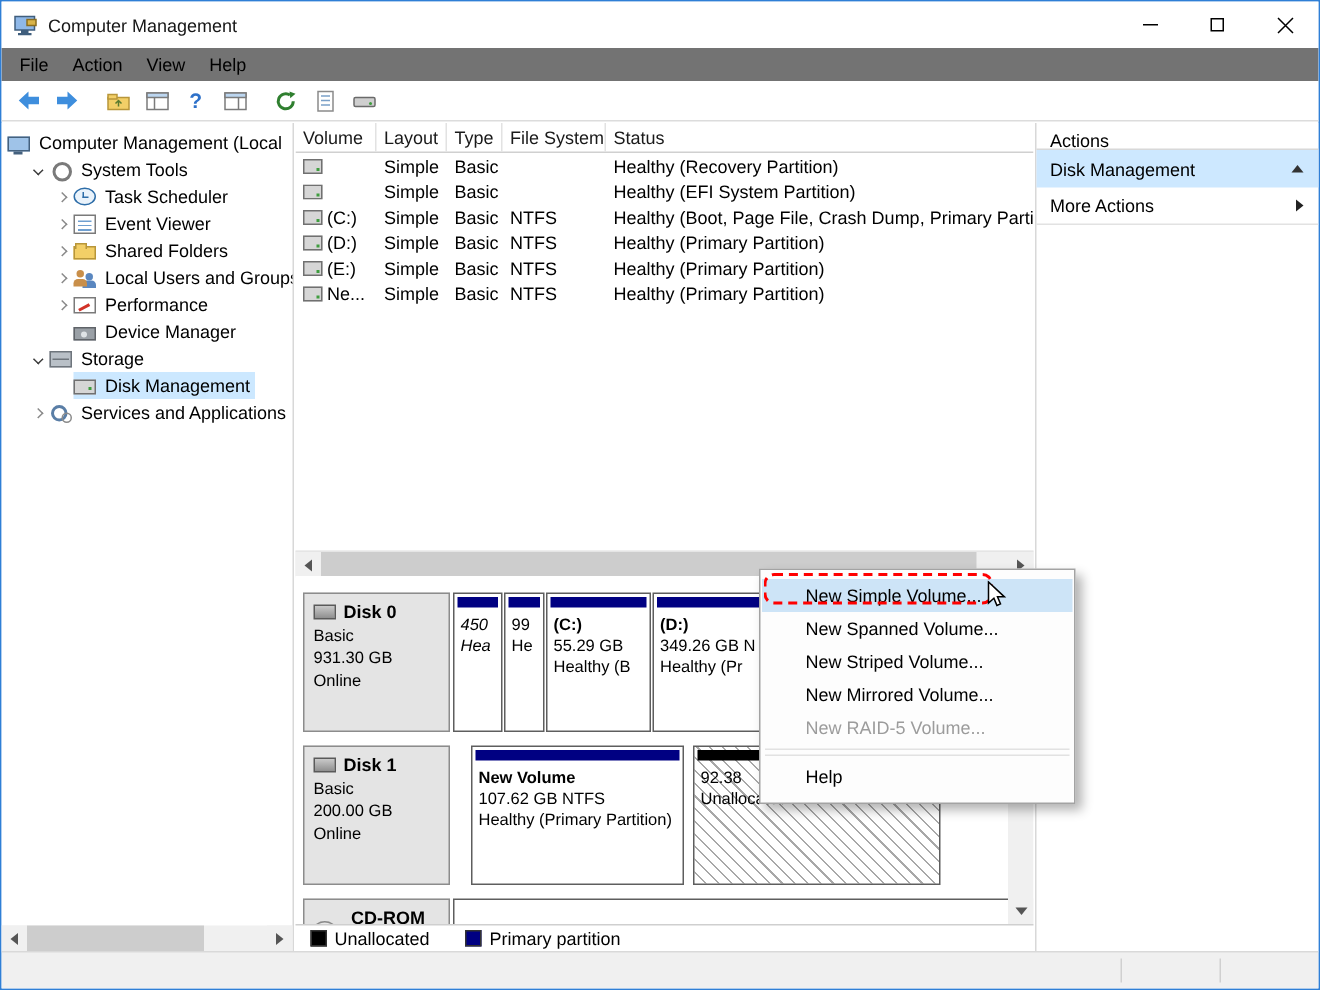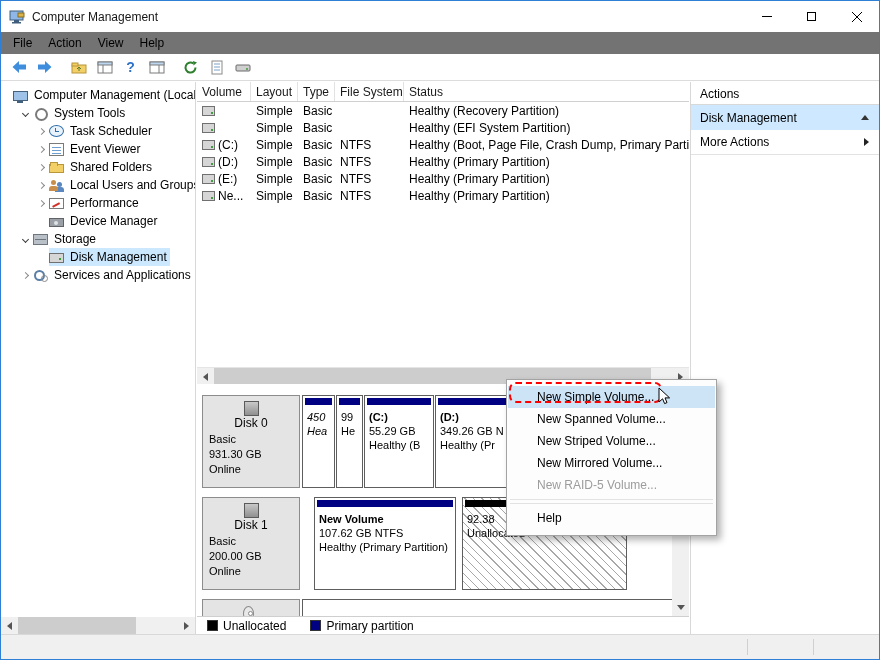--- a/index.html
+++ b/index.html
@@ -26,21 +26,21 @@
   .help-q { color:#2e71c9; font-weight:bold; font-size:14px; }
 
   
   .tree-panel { position:absolute; left:0; top:81px; width:195px; height:552px; border-right:1px solid #d8d8d8; background:#fff; overflow:hidden; }
   .center-panel { position:absolute; left:196px; top:81px; width:492px; height:552px; background:#fff; }
   .actions-panel { position:absolute; left:689px; top:81px; width:189px; height:552px; border-left:1px solid #d8d8d8; background:#fff; }
 
   
   .tree { padding-top:4px; }
   .tree-row { height:18px; display:flex; align-items:center; white-space:nowrap; }
-  .indent0 { padding-left:4px;margin-left:8px; } .indent1 { padding-left:20px; } .indent2 { padding-left:36px; }
+  .indent0 { padding-left:4px; } .indent1 { padding-left:20px; } .indent2 { padding-left:36px; }
   .expander { width:12px; flex:0 0 12px; display:flex; align-items:center; }
   .chev { width:5px; height:5px; border-right:1.5px solid #8a8a8a; border-bottom:1.5px solid #8a8a8a; transform:rotate(-45deg); margin-left:2px; }
   .chev.open { transform:rotate(45deg); border-color:#3c3c3c; }
   .row-body { display:flex; align-items:center; height:18px; padding:0 3px 0 0; }
   .tree-row.selected .row-body { background:#cce8ff; }
   .tlabel { padding-left:1px; }
 
   
   .ticon { position:relative; width:15px; height:13px; flex:0 0 15px; margin-right:5px; }
   .ic-computer { background:#9fc3e8; border:1px solid #44617e; width:14px; height:10px; margin-top:1px; }
@@ -91,40 +91,40 @@
   
   .center-hscroll { position:absolute; top:285px; left:0; right:0; height:17px; background:#f0f0f0; border-top:1px solid #e5e5e5; }
   .center-hthumb { position:absolute; left:17px; top:0; width:437px; height:17px; background:#cdcdcd; }
 
   
   .graphic { position:absolute; top:302px; left:0; right:0; height:232px; overflow:hidden; background:#fff; }
   .graphic-vscroll { position:absolute; right:0; top:0; width:17px; height:232px; background:#f0f0f0; }
   .graphic-vthumb { position:absolute; left:0; top:17px; width:17px; height:130px; background:#cdcdcd; }
   .disk { position:absolute; left:5px; height:93px; }
   .disk-label { position:absolute; left:0; top:0; width:98px; height:93px; background:#e4e4e4; border:1px solid #8c8c8c; padding:5px 6px; }
-  .disk-name { font-weight:normal; display:flex; align-items:center; margin-bottom:2px;flex-direction:column; }
+  .disk-name { font-weight:bold; display:flex; align-items:center; gap:5px; margin-bottom:2px; }
   .disk-line { font-size:11px; line-height:15px; }
   .ic-hdd { width:15px; height:10px; background:linear-gradient(#c9c9c9,#8f8f8f); border:1px solid #5a5a5a; flex:0 0 15px; }
   .parts { position:absolute; left:100px; top:0; height:93px; width:371px; }
   .seg { position:absolute; top:0; height:93px; border:1px solid #5e5e5e; background:#fff; padding:14px 4px 2px 4px; overflow:hidden; }
   .seg::before { content:""; position:absolute; left:2px; right:2px; top:2px; height:7px; background:#000082; }
   .seg-line { font-size:11px; line-height:14px; white-space:nowrap; overflow:hidden; }
   .seg-line.bold { font-weight:bold; }
   .seg.unalloc { background:repeating-linear-gradient(45deg,#ffffff 0 5px,#a8a8a8 5px 6px); }
   .seg.unalloc::before { background:#000; }
   .cdrom-parts { position:absolute; left:100px; top:0; height:60px; width:371px; border:1px solid #5e5e5e; background:#fff; }
 
   
   .legend { position:absolute; bottom:0; left:0; right:0; height:18px; background:#fff; border-top:1px solid #cfcfcf; display:flex; align-items:center; gap:24px; padding-left:10px; }
   .leg-item { display:flex; align-items:center; gap:5px; }
   .swatch { width:11px; height:11px; border:1px solid #333; }
   .sw-black { background:#000; } .sw-blue { background:#000082; }
 
   
-  .actions-title { height:23px; padding:5px 9px 0 9px; border-bottom:1px solid #d8d8d8; }
+  .actions-title { height:18px; padding:5px 9px 0 9px; border-bottom:1px solid #d8d8d8; }
   .actions-header { height:25px; background:#cde8ff; display:flex; align-items:center; padding:0 9px; position:relative; }
   .up-tri { position:absolute; right:10px; width:0; height:0; border-left:4px solid transparent; border-right:4px solid transparent; border-bottom:5px solid #333; }
   .more-actions { height:25px; display:flex; align-items:center; padding:0 9px; position:relative; border-bottom:1px solid #e2e2e2; }
   .right-tri { position:absolute; right:10px; width:0; height:0; border-top:4px solid transparent; border-bottom:4px solid transparent; border-left:5px solid #222; }
 
   
   .statusbar { position:absolute; left:0; bottom:0; width:878px; height:25px; background:#f0f0f0; border-top:1px solid #d9d9d9; }
   .sb-sep { position:absolute; top:4px; bottom:4px; width:1px; background:#d0d0d0; }
 
   

